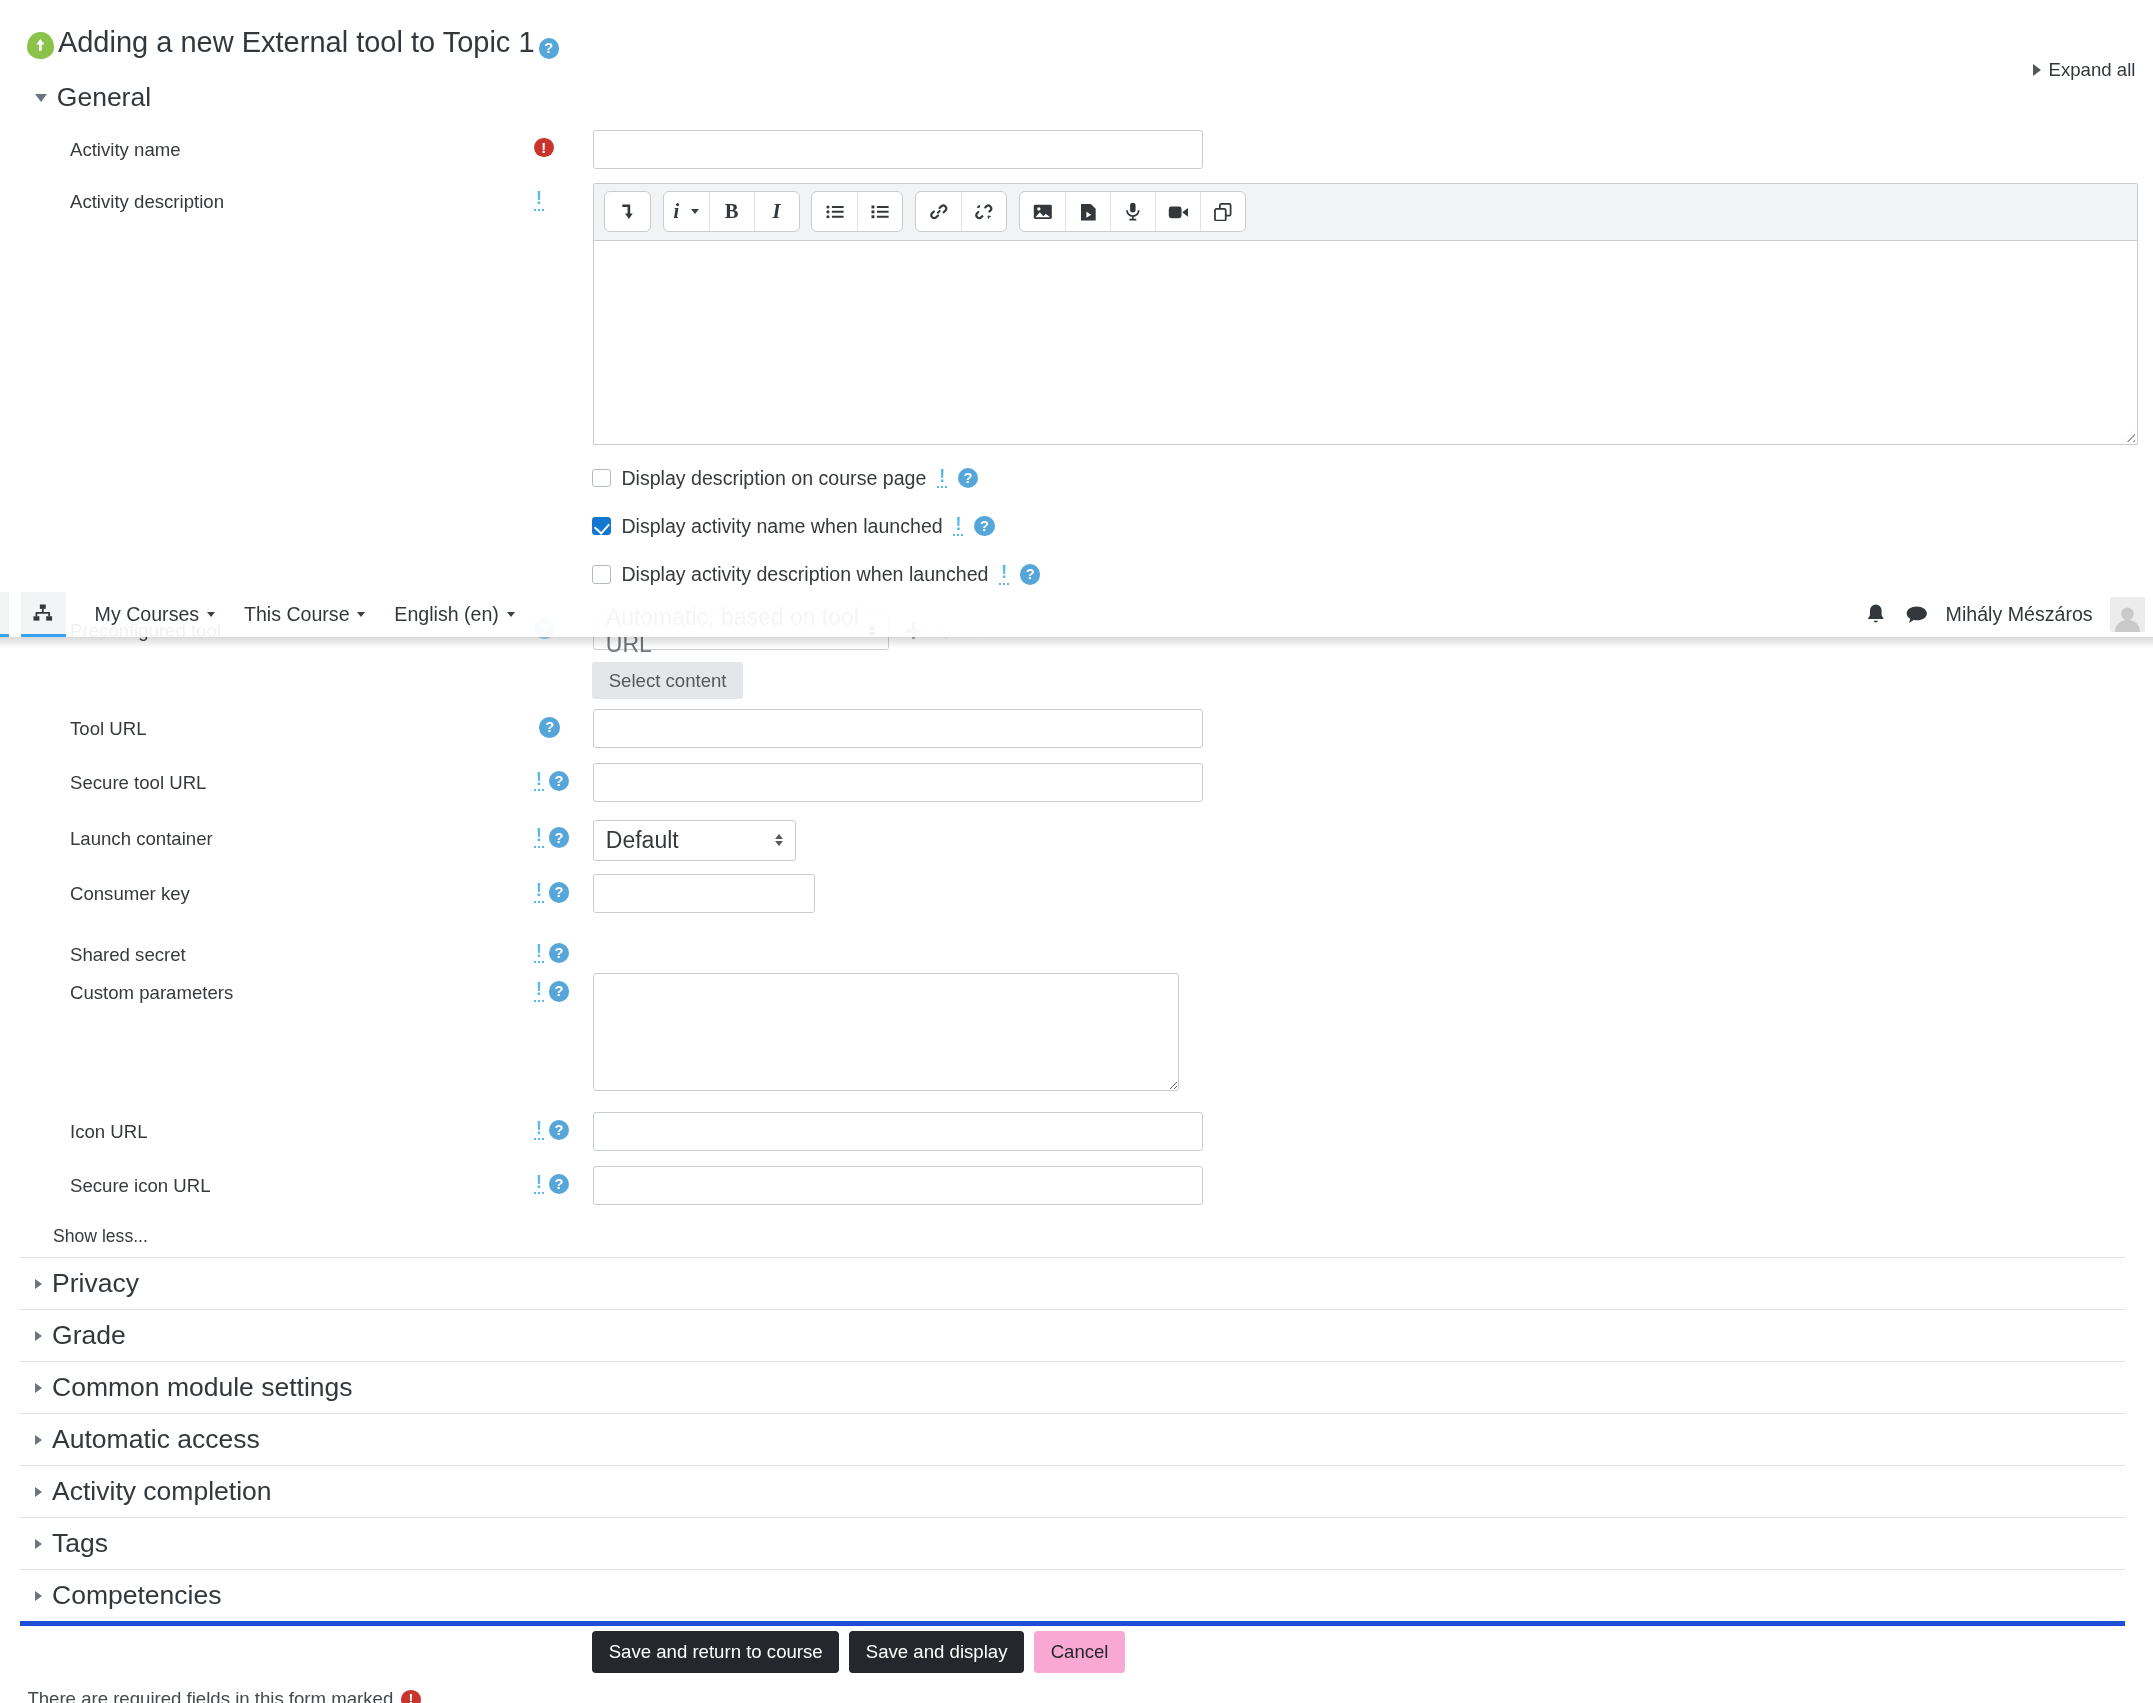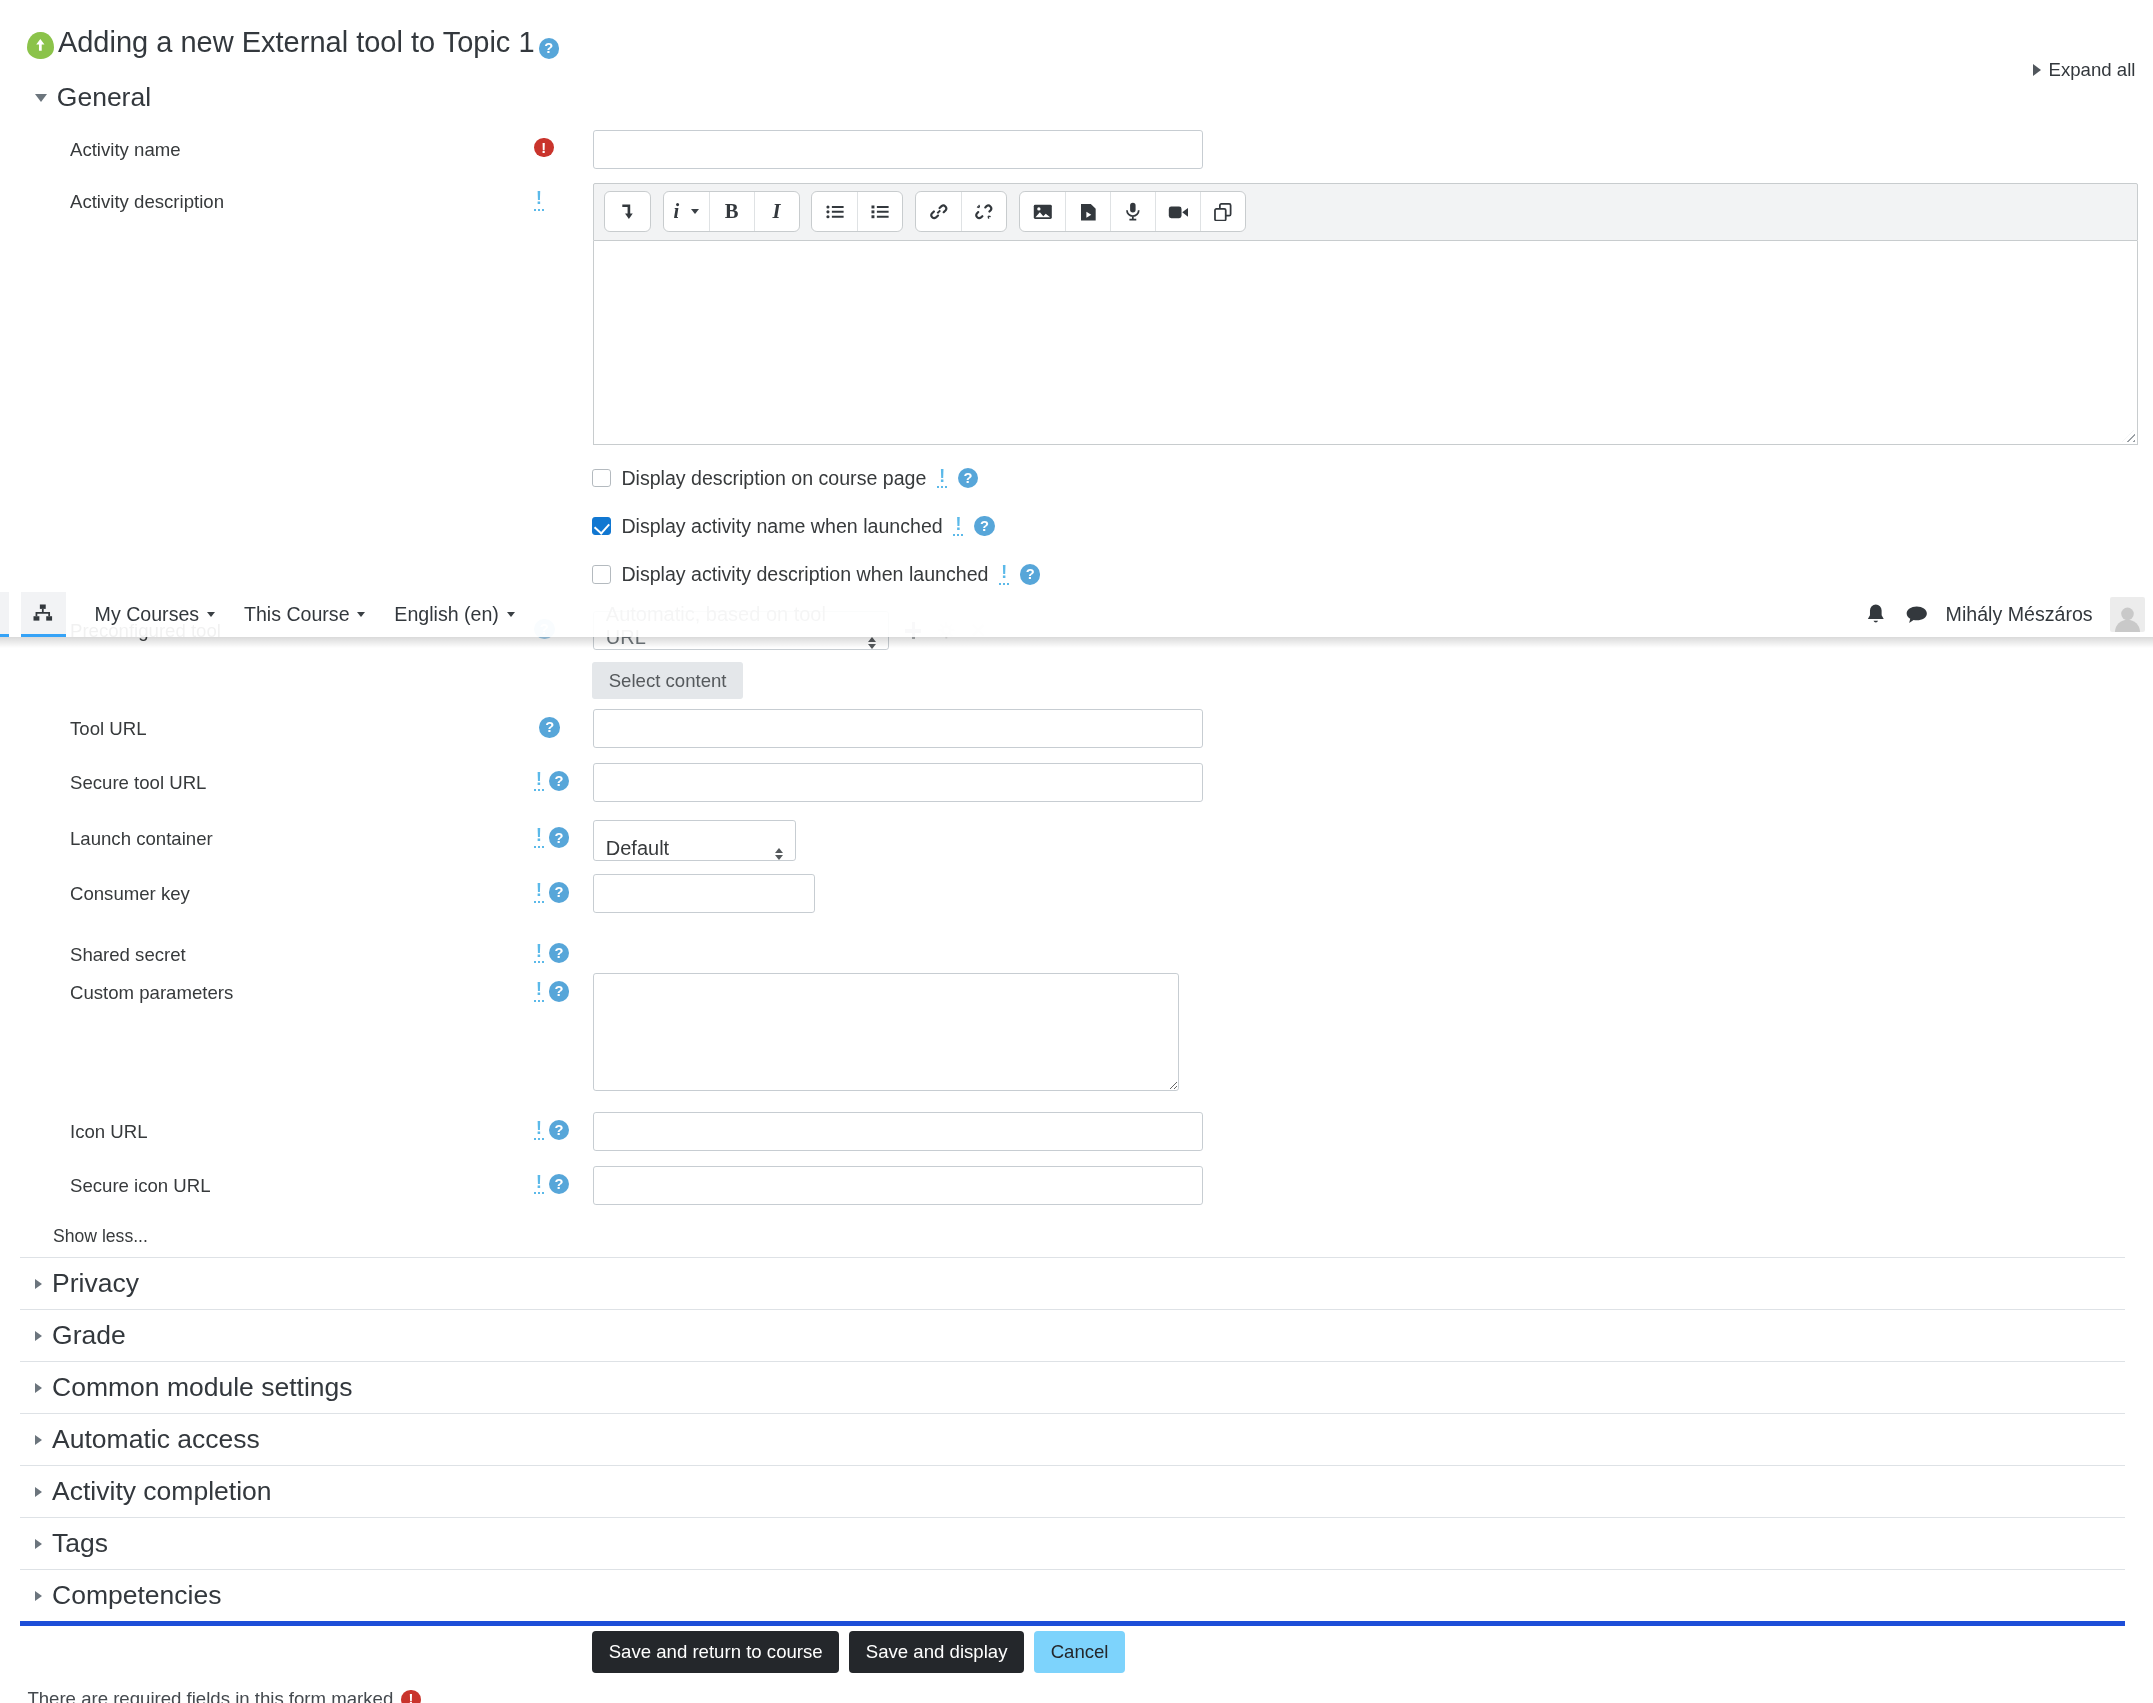--- a/index.html
+++ b/index.html
@@ -69,21 +69,21 @@
   .nav-tab.sliver { width:8.8px; }
   .nav-tab.home { width:45px; margin-left:11.8px; }
   .nav-link { display:flex; align-items:center; font-size:19.6px; color:#33383d; margin-left:29px; cursor:pointer; }
   .nav-right { margin-left:auto; display:flex; align-items:center; gap:17.6px; padding-right:7.8px; }
   .nav-user { font-size:19.6px; color:#33383d; }
   .avatar { width:35px; height:35px; background:#ececec; border-radius:2px; overflow:hidden; display:flex; align-items:flex-end; justify-content:center; cursor:pointer;}
 
   
   .preconfig { position:relative; z-index:1; margin-top:23.5px; }
   .fake-select { height:39px; border:1px solid #c7cdd2; border-radius:2.9px; background:#fff; display:flex;
-                 align-items:flex-end; justify-content:space-between; padding:0 11.8px; font-size:20px; color:#6e7579; cursor:pointer;}
+                 align-items:center; justify-content:space-between; padding:0 11.8px; font-size:23px; color:#6e7579; cursor:pointer;}
   .updown { display:flex; flex-direction:column; gap:2px; }
   .updown i { width:0; height:0; border-left:4.9px solid transparent; border-right:4.9px solid transparent; display:block;}
   .updown .u { border-bottom:5.9px solid #55595c; } .updown .d { border-top:5.9px solid #55595c; }
   .pc-select { width:296px; }
   .ghost-icons { display:flex; align-items:center; gap:15.7px; margin-left:15.7px; }
   .plus-ic { position:relative; width:16.7px; height:16.7px; opacity:.5; }
   .plus-ic::before, .plus-ic::after { content:""; position:absolute; background:#5a5f63; }
   .plus-ic::before { left:6.9px; top:0; width:3.9px; height:16.7px; } .plus-ic::after { top:6.9px; left:0; height:3.9px; width:16.7px; }
   .ghost { opacity:.13; }
 
@@ -101,21 +101,21 @@
   
   .sections { margin:9.8px 28px 0 19.6px; }
   .csec { border-top:1px solid #dee2e6; height:52px; display:flex; align-items:center; gap:9.8px;
           padding-left:15.7px; font-size:26.5px; color:#33383d; cursor:pointer; }
   .sections { border-bottom:5px solid #1d4ed8; }
 
   
   .actions { margin:4.9px 0 0 592px; display:flex; gap:9.8px; }
   .btn-dark { background:#24272b; color:#fff; font-size:18.6px; padding:9.8px 16.7px; border:none; border-radius:3.9px;
               font-family:"Liberation Sans",sans-serif; cursor:pointer; }
-  .btn-cancel { background:#7dd3fc; color:#24272b; font-size:18.6px; padding:9.8px 16.7px; border:none; border-radius:3.9px;
+  .btn-cancel { background:#f9a8d4; color:#24272b; font-size:18.6px; padding:9.8px 16.7px; border:none; border-radius:3.9px;
               font-family:"Liberation Sans",sans-serif; cursor:pointer; }
 
   .req-note { margin:15.7px 0 0 27.4px; font-size:18.6px; color:#44494e; display:flex; align-items:center; gap:7.8px; }
 
   svg { display:block; }
 </style>
 </head>
 <body>
 
 <div class="page">

